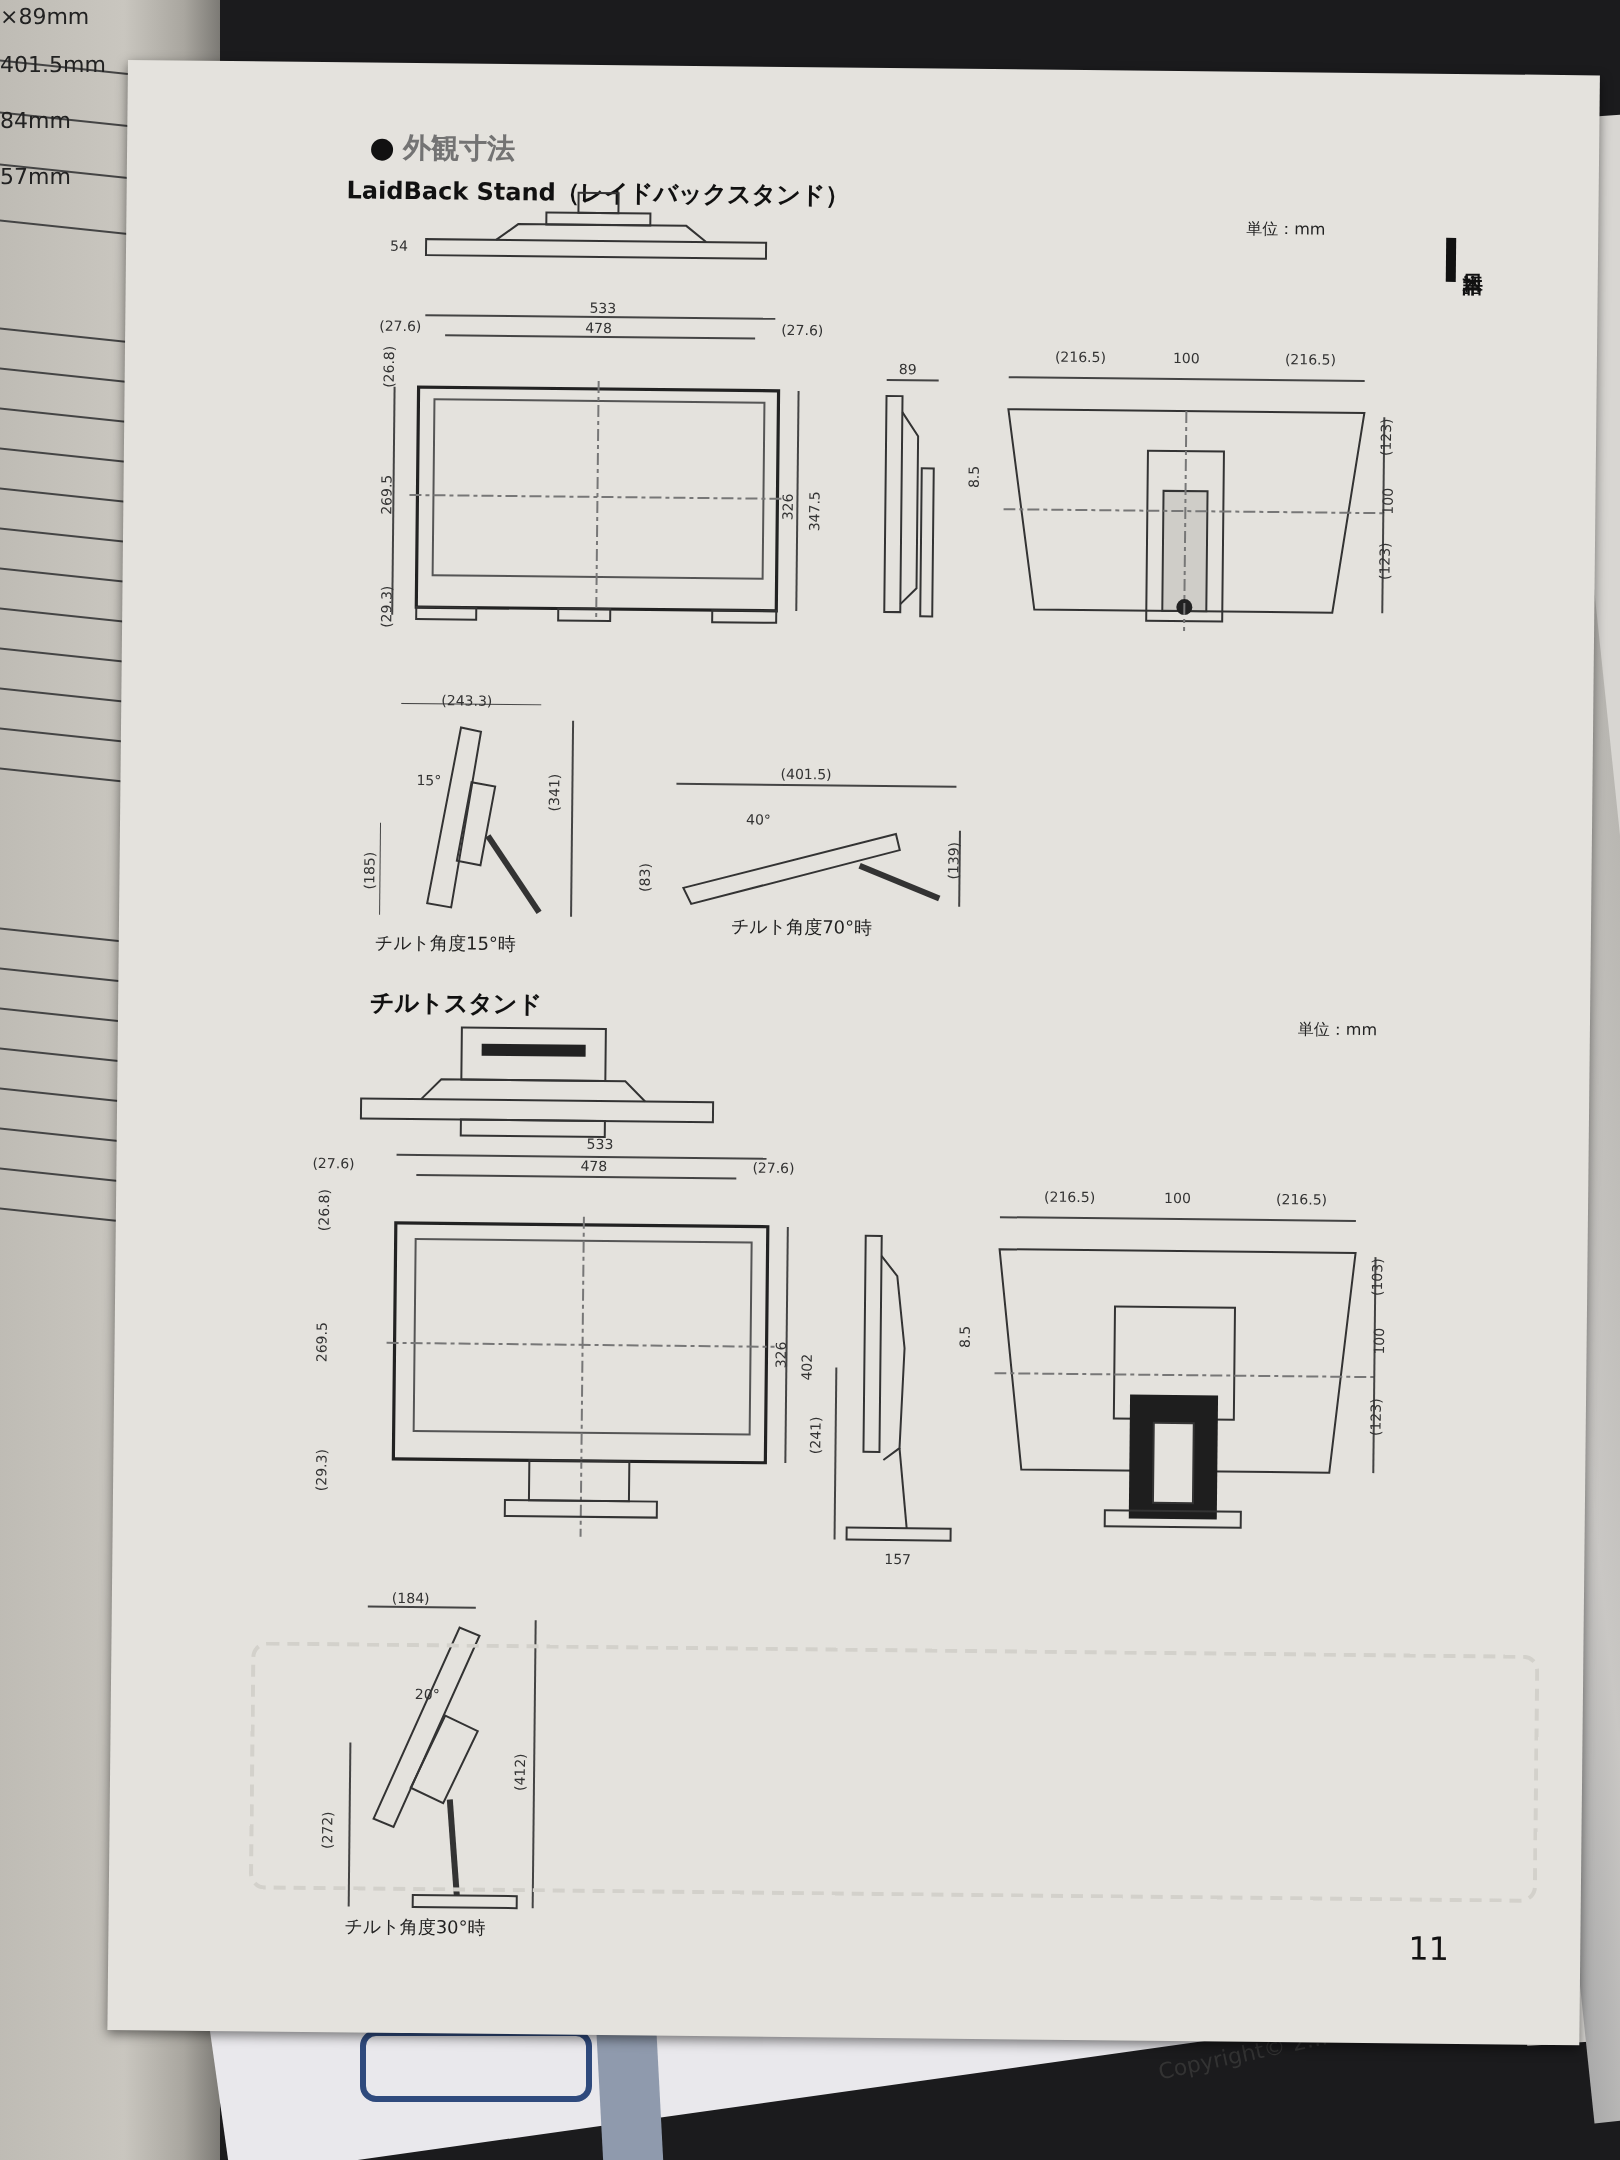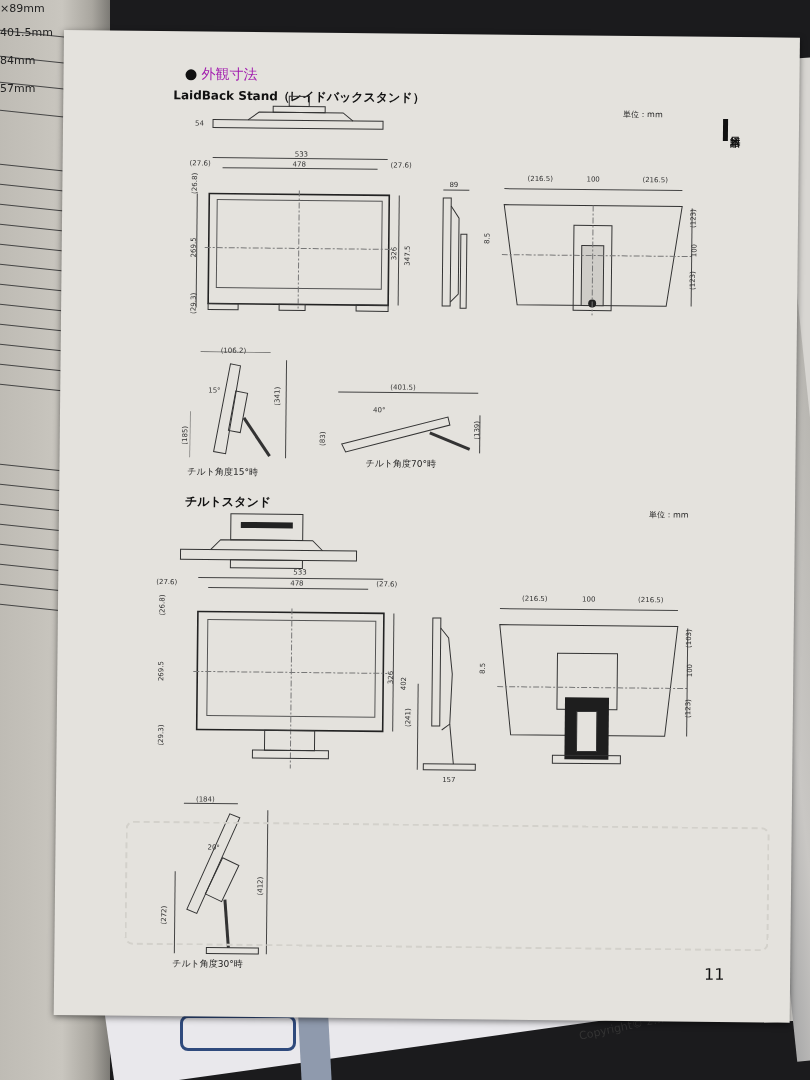--- a/index.html
+++ b/index.html
@@ -10,21 +10,21 @@
   .right-stack{position:absolute;right:-40px;top:60px;width:120px;height:960px;background:#d8d6d2;transform:rotate(-4deg);}
   .right-stack2{position:absolute;right:-20px;top:160px;width:80px;height:900px;background:linear-gradient(90deg,#aaa 0%,#c9c7c4 40%,#b9b7b2 100%);transform:rotate(-6deg);}
   .right-stack2 .t{position:absolute;left:12px;font-size:10px;color:#333;transform:rotate(70deg);transform-origin:left top;white-space:nowrap;}
   .back-sheet{position:absolute;left:100px;top:980px;width:720px;height:110px;background:#e9e8ec;transform:rotate(-8deg);transform-origin:left top;}
   .copyright{position:absolute;left:578px;top:1030px;font-size:11px;color:#333;transform:rotate(-12deg);transform-origin:left top;white-space:nowrap;}
   .blue-box{position:absolute;left:180px;top:1015px;width:110px;height:30px;border:3px solid #2f4a7d;border-radius:8px;}
   .gray-band{position:absolute;left:300px;top:1010px;width:30px;height:80px;background:#8f9aad;transform:rotate(-3deg);}
   .page{position:absolute;left:64px;top:30px;width:736px;height:985px;background:#e4e2dd;transform:rotate(0.6deg);transform-origin:left top;box-shadow:0 2px 6px rgba(0,0,0,.5);}
   .page .abs{position:absolute;}
   .bullet{width:11px;height:11px;background:#111;border-radius:50%;}
-  .h1{font-size:14px;font-weight:normal;color:#a21caf;}
+  .h1{font-size:14px;font-weight:bold;color:#737373;}
   .h2{font-size:12px;font-weight:bold;color:#111;}
   .unit{font-size:8px;color:#222;}
   .dim{font-size:7px;color:#333;white-space:nowrap;}
   .cap{font-size:9px;color:#222;white-space:nowrap;}
   .lang-bar{width:5px;height:22px;background:#111;}
   .lang{font-size:10px;font-weight:bold;color:#111;writing-mode:vertical-rl;}
   .pageno{font-size:16px;color:#111;}
   svg line,svg rect,svg polyline,svg path{vector-effect:non-scaling-stroke;}
 </style>
 </head>
@@ -147,21 +147,21 @@
   <div class="abs dim" style="left:622px;top:240px;transform:rotate(-90deg)">(123)</div>
 
   <svg class="abs" style="left:130px;top:320px" width="110" height="110">
     <line x1="10" y1="0" x2="80" y2="0" stroke="#444"></line>
     <polygon points="24,100 40,12 50,14 36,102" fill="none" stroke="#333"></polygon>
     <rect x="42" y="40" width="12" height="40" fill="none" stroke="#333" transform="rotate(10 48 60)"></rect>
     <polyline points="54,66 80,104" fill="none" stroke="#333" stroke-width="3"></polyline>
     <line x1="0" y1="60" x2="0" y2="106" stroke="#444"></line>
     <line x1="96" y1="8" x2="96" y2="106" stroke="#444"></line>
   </svg>
-  <div class="abs dim" style="left:160px;top:315px">(106.2)</div>
+  <div class="abs dim" style="left:160px;top:315px">(243.3)</div>
   <div class="abs dim" style="left:148px;top:355px">15°</div>
   <div class="abs dim" style="left:208px;top:360px;transform:rotate(-90deg)">(341)</div>
   <div class="abs dim" style="left:116px;top:400px;transform:rotate(-90deg)">(185)</div>
   <div class="abs cap" style="left:128px;top:434px">チルト角度15°時</div>
 
   <svg class="abs" style="left:270px;top:355px" width="160" height="70">
     <line x1="8" y1="4" x2="148" y2="4" stroke="#444"></line>
     <polygon points="12,56 118,28 120,36 16,64" fill="none" stroke="#333"></polygon>
     <polyline points="100,44 140,60" fill="none" stroke="#333" stroke-width="3"></polyline>
     <line x1="150" y1="26" x2="150" y2="64" stroke="#444"></line>

